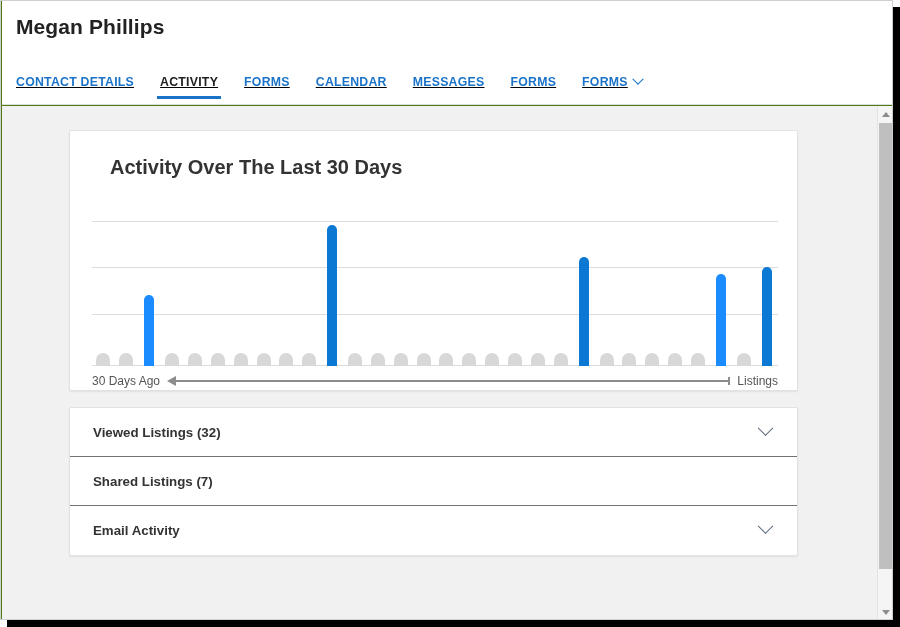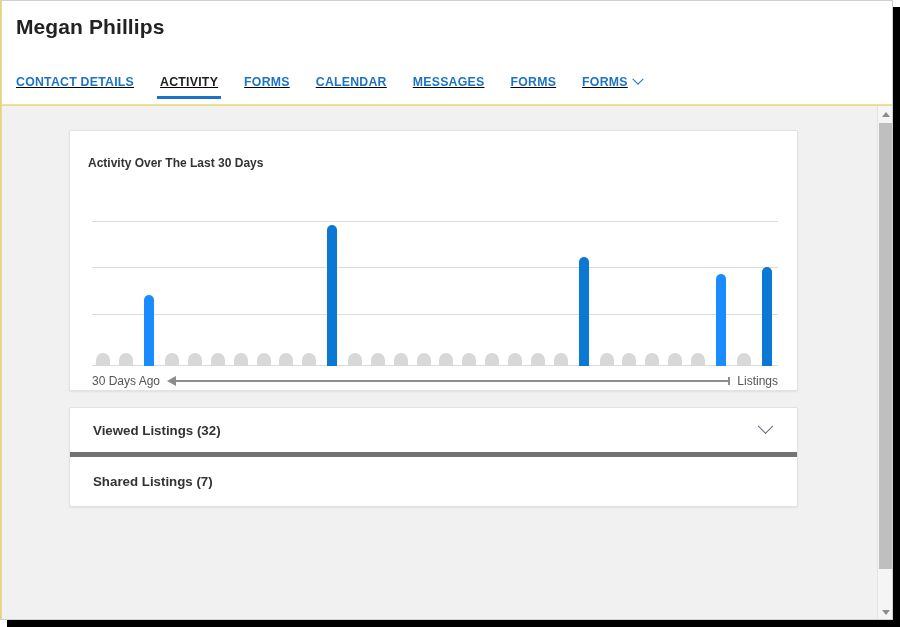--- a/index.html
+++ b/index.html
@@ -9,21 +9,21 @@
     background: #ffffff;
     font-family: "Liberation Sans", sans-serif;
     overflow: hidden;
   }
 
   
   #window-frame {
     position: absolute;
     left: 0; top: 0;
     width: 893px; height: 620px;
-    background: #fde047;
+    background: #4d7c0f;
     border: 1px solid #cfcfcf;
     overflow: hidden;
   }
   #window-shadow-right {
     position: absolute;
     left: 893px; top: 7px;
     width: 7px; height: 620px;
     background: #000000;
   }
   #window-shadow-bottom {
@@ -109,22 +109,22 @@
     position: absolute;
     left: 67px; top: 24px;
     width: 729px; height: 261px;
     background: #ffffff;
     border: 1px solid #e2e2e2;
     border-radius: 2px;
     box-shadow: 0 1px 2px rgba(0,0,0,0.07);
   }
   #chart-title {
     position: absolute;
-    left: 18px; top: 25px;
-    font-size: 12px;
+    left: 40px; top: 25px;
+    font-size: 20px;
     font-weight: bold;
     color: #333333;
   }
 
   #chart-plot {
     position: absolute;
     left: 22px; top: 90px;
     width: 686px; height: 145px;
   }
   .gridline {
@@ -209,21 +209,21 @@
     border-radius: 2px;
     box-shadow: 0 1px 2px rgba(0,0,0,0.07);
     overflow: hidden;
   }
   .accordion-row {
     position: relative;
     height: 49px;
     display: flex;
     align-items: center;
     padding: 0 23px;
-    border-bottom: 5px solid #737373;
+    border-bottom: 1px solid #737373;
     cursor: pointer;
   }
   .accordion-row:last-child { border-bottom: none; }
   .accordion-label {
     font-size: 13.3px;
     font-weight: bold;
     color: #333333;
   }
   .accordion-chevron {
     position: absolute;
@@ -424,20 +424,24 @@
         </div>
       </div>
 
       <div id="accordion">
           <div class="accordion-row">
             <span class="accordion-label">Viewed Listings (32)</span>
             <span class="accordion-chevron"></span>
           </div>
           <div class="accordion-row">
             <span class="accordion-label">Shared Listings (7)</span>
+          </div>
+          <div class="accordion-row">
+            <span class="accordion-label">Email Activity</span>
+            <span class="accordion-chevron"></span>
           </div>
         </div>
 
     </div>
 
     <div id="scrollbar">
       <div class="sb-btn" id="sb-up">
         <span class="sb-arrow-up"></span>
       </div>
       <div id="sb-thumb"></div>

